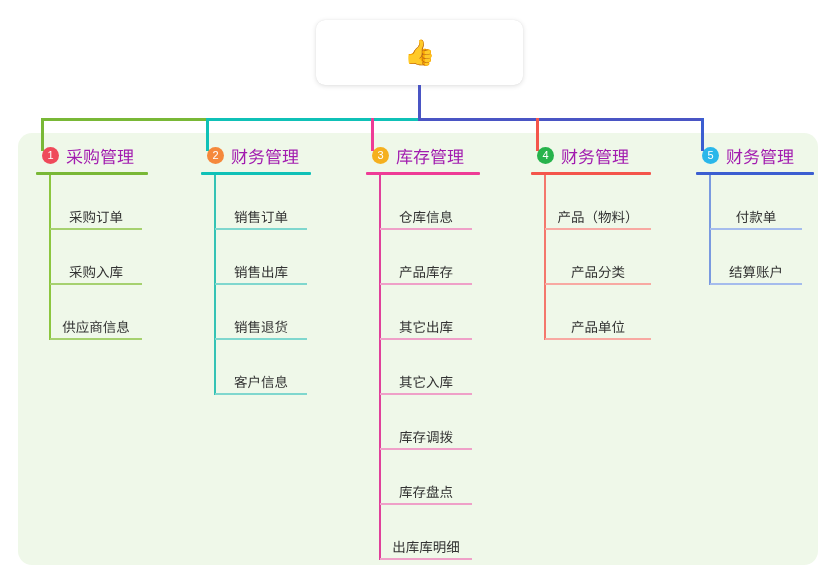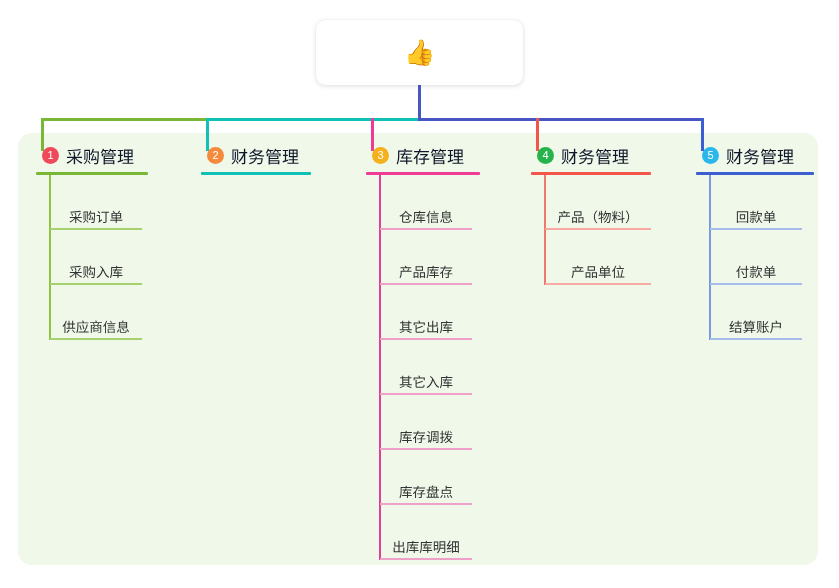--- a/index.html
+++ b/index.html
@@ -84,21 +84,21 @@
     border-radius: 50%;
     color: #ffffff;
     font-size: 11px;
     line-height: 17px;
     text-align: center;
     font-weight: normal;
     flex: 0 0 auto;
   }
   .col-title {
     font-size: 17px;
-    color: #0f172a;
+    color: #a21caf;
     white-space: nowrap;
   }
   .head-rule {
     height: 3px;
     border-radius: 1px;
     margin-top: 4px;
   }
 
   
   .leaf-area {
@@ -184,20 +184,39 @@
             <div class="leaf-rule" style="background: rgb(166, 209, 111);"></div>
           </div>
         </div>
       </div>
       <div class="column" style="left: 201px; width: 150px;">
         <div class="col-head">
           <span class="badge" style="background: rgb(245, 137, 60);">2</span>
           <span class="col-title">财务管理</span>
         </div>
         <div class="head-rule" style="background: rgb(15, 193, 183); width: 110px;"></div>
+        <div class="leaf-area">
+          <div class="spine" style="background: rgb(52, 195, 181);"></div>
+          <div class="leaf" style="width: 92px;">
+            <span class="leaf-text">销售订单</span>
+            <div class="leaf-rule" style="background: rgb(127, 215, 206);"></div>
+          </div>
+          <div class="leaf" style="width: 92px;">
+            <span class="leaf-text">销售出库</span>
+            <div class="leaf-rule" style="background: rgb(127, 215, 206);"></div>
+          </div>
+          <div class="leaf" style="width: 92px;">
+            <span class="leaf-text">销售退货</span>
+            <div class="leaf-rule" style="background: rgb(127, 215, 206);"></div>
+          </div>
+          <div class="leaf" style="width: 92px;">
+            <span class="leaf-text">客户信息</span>
+            <div class="leaf-rule" style="background: rgb(127, 215, 206);"></div>
+          </div>
+        </div>
       </div>
       <div class="column" style="left: 366px; width: 150px;">
         <div class="col-head">
           <span class="badge" style="background: rgb(245, 176, 30);">3</span>
           <span class="col-title">库存管理</span>
         </div>
         <div class="head-rule" style="background: rgb(238, 60, 150); width: 114px;"></div>
         <div class="leaf-area">
           <div class="spine" style="background: rgb(224, 64, 154);"></div>
           <div class="leaf" style="width: 92px;">
@@ -236,38 +255,38 @@
           <span class="col-title">财务管理</span>
         </div>
         <div class="head-rule" style="background: rgb(244, 85, 75); width: 120px;"></div>
         <div class="leaf-area">
           <div class="spine" style="background: rgb(244, 119, 108);"></div>
           <div class="leaf" style="width: 106px;">
             <span class="leaf-text">产品（物料）</span>
             <div class="leaf-rule" style="background: rgb(248, 169, 162);"></div>
           </div>
           <div class="leaf" style="width: 106px;">
+            <span class="leaf-text">产品分类</span>
+            <div class="leaf-rule" style="background: rgb(248, 169, 162);"></div>
+          </div>
+          <div class="leaf" style="width: 106px;">
             <span class="leaf-text">产品单位</span>
             <div class="leaf-rule" style="background: rgb(248, 169, 162);"></div>
           </div>
         </div>
       </div>
       <div class="column" style="left: 696px; width: 150px;">
         <div class="col-head">
           <span class="badge" style="background: rgb(42, 183, 234);">5</span>
           <span class="col-title">财务管理</span>
         </div>
         <div class="head-rule" style="background: rgb(59, 94, 209); width: 118px;"></div>
         <div class="leaf-area">
           <div class="spine" style="background: rgb(122, 154, 224);"></div>
           <div class="leaf" style="width: 92px;">
-            <span class="leaf-text">回款单</span>
-            <div class="leaf-rule" style="background: rgb(165, 188, 237);"></div>
-          </div>
-          <div class="leaf" style="width: 92px;">
             <span class="leaf-text">付款单</span>
             <div class="leaf-rule" style="background: rgb(165, 188, 237);"></div>
           </div>
           <div class="leaf" style="width: 92px;">
             <span class="leaf-text">结算账户</span>
             <div class="leaf-rule" style="background: rgb(165, 188, 237);"></div>
           </div>
         </div>
       </div>
     </div>

